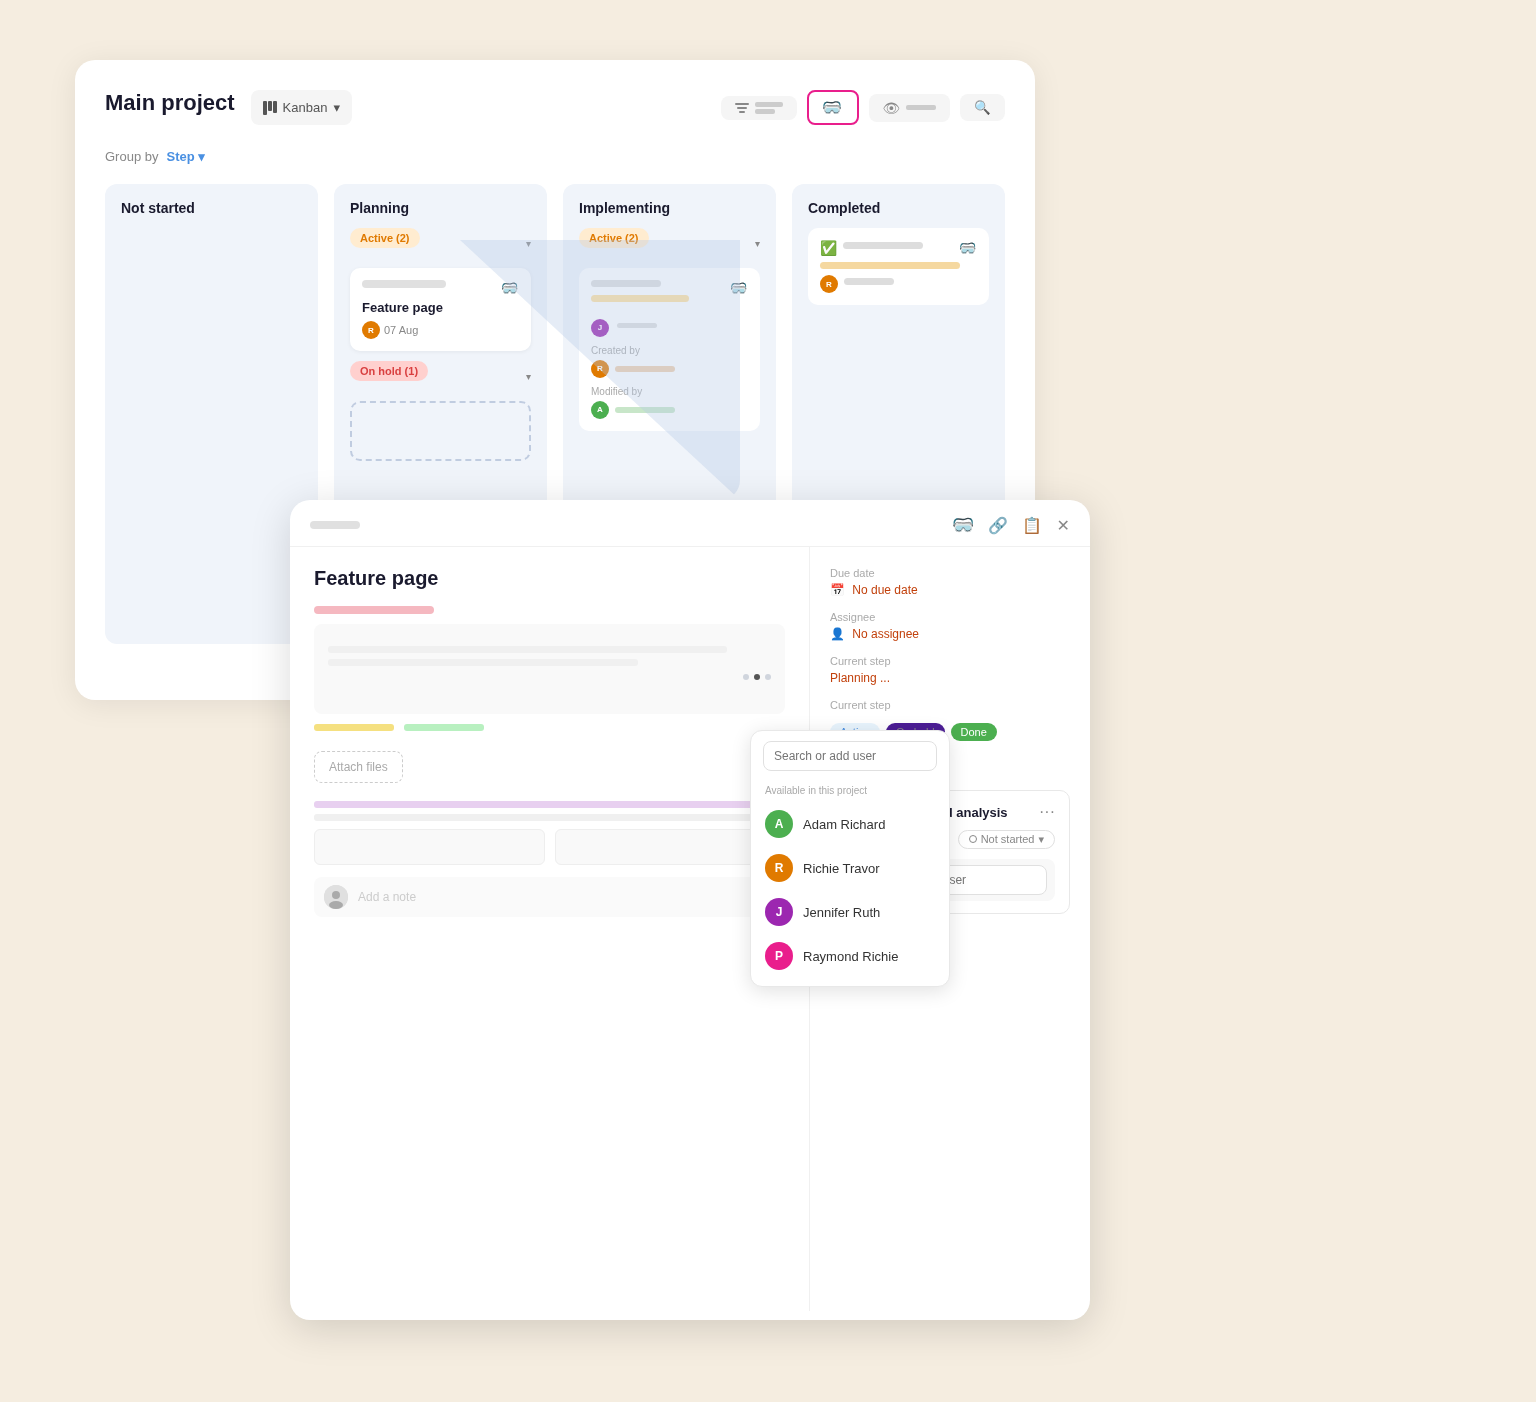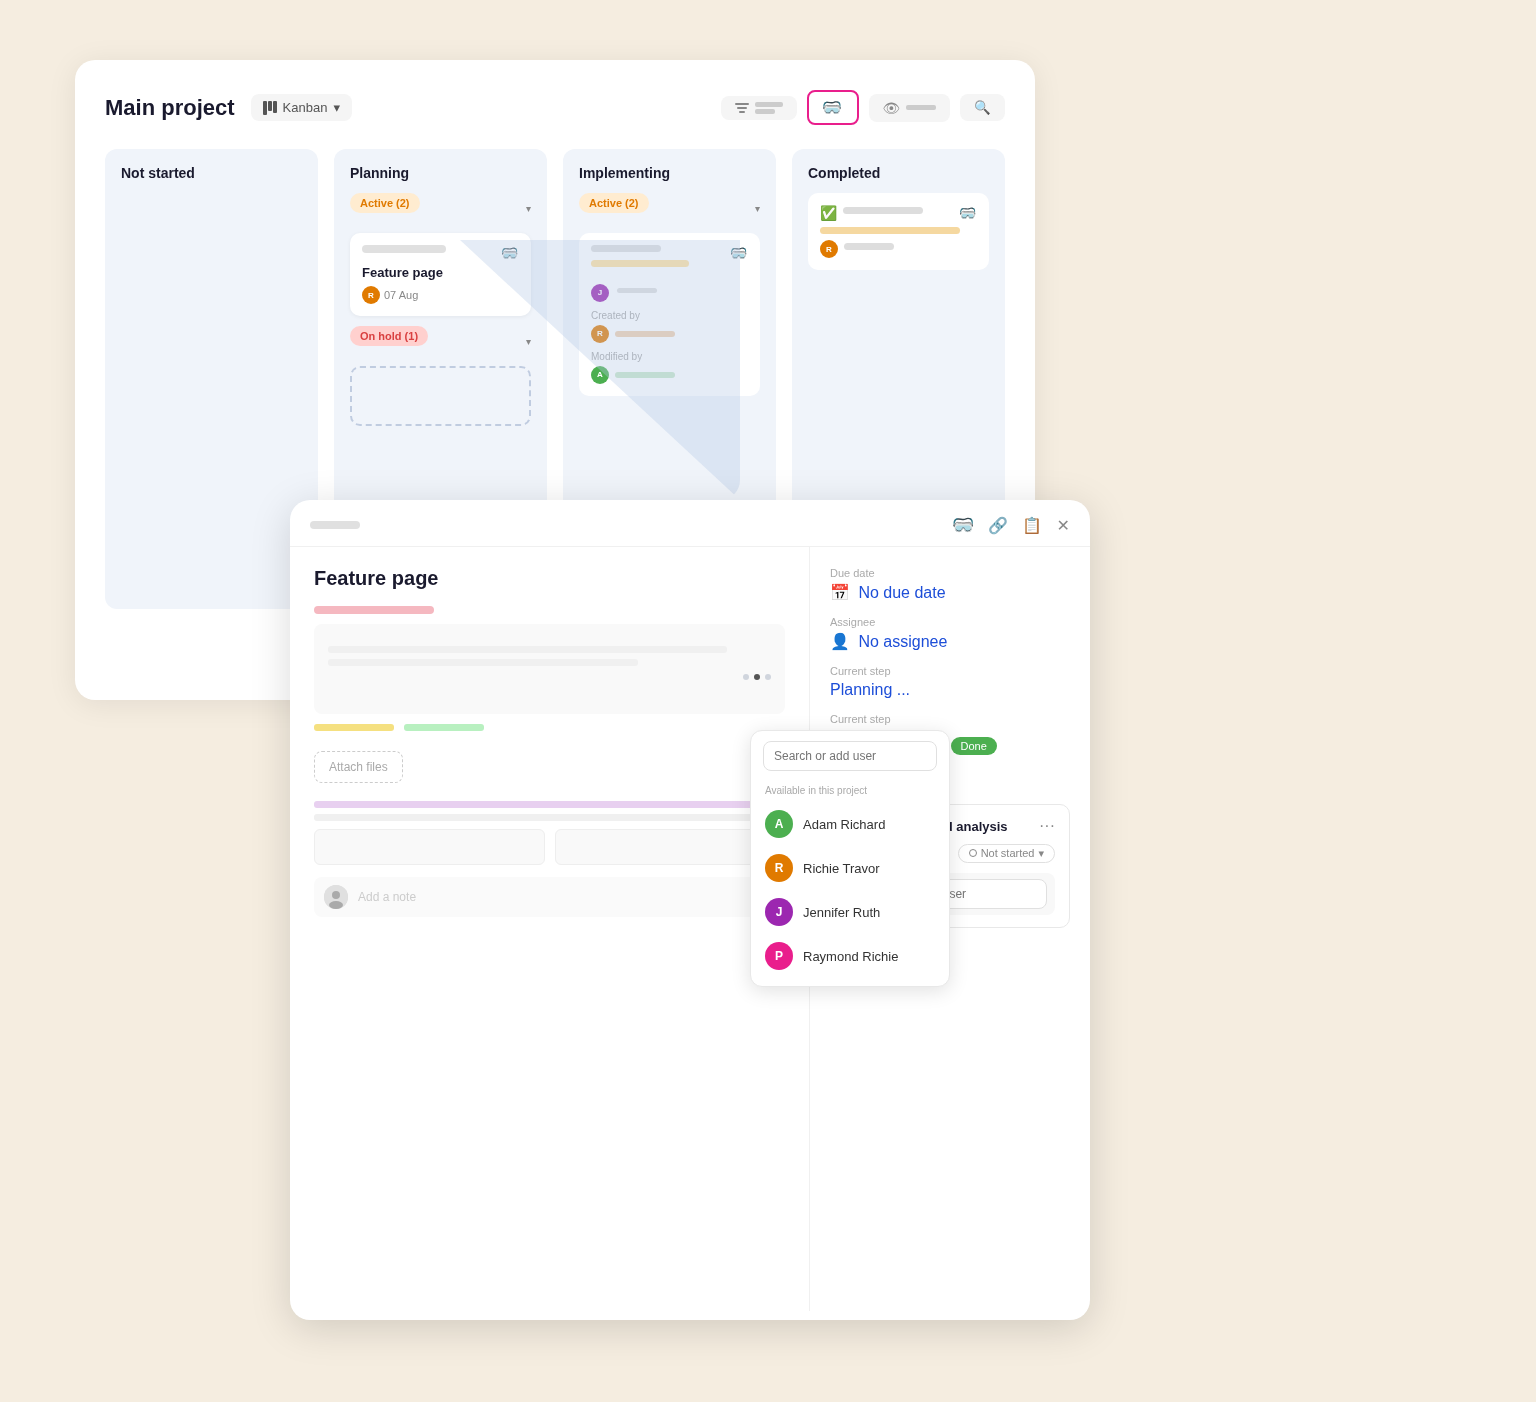--- a/index.html
+++ b/index.html
@@ -24,21 +24,20 @@
       height: 640px;
       background: white;
       border-radius: 20px;
       box-shadow: 0 4px 30px rgba(0,0,0,0.08);
       padding: 30px;
       z-index: 1;
     }
 
     .kanban-header {
       display: flex;
-      align-items: center;
       gap: 16px;
       margin-bottom: 24px;
     }
 
     .project-title {
       font-size: 22px;
       font-weight: 700;
       color: #1a1a2e;
     }
 
@@ -417,22 +416,22 @@
       margin-bottom: 14px;
     }
 
     .right-label {
       font-size: 11px;
       color: #aaa;
       margin-bottom: 4px;
     }
 
     .right-value {
-      font-size: 16px;
-      color: #1d4ed8;
+      font-size: 12px;
+      color: #c2410c;
     }
 
     .state-badges {
       display: flex;
       gap: 6px;
       margin-top: 12px;
     }
 
     .state-badge {
       padding: 3px 10px;
@@ -660,20 +659,26 @@
       <button class="toolbar-btn">
         <span style="font-size:14px;">👁</span>
         <span style="width:30px;height:5px;background:#ccc;border-radius:2px;display:inline-block;"></span>
       </button>
       <button class="search-btn">
         <span>🔍</span>
       </button>
     </div>
   </div>
 
+  <div class="group-by-bar">
+    <span>Group by</span>
+    <span class="group-by-step">
+      <span>Step</span> ▾
+    </span>
+  </div>
 
   <div class="kanban-columns">
 
     <div class="kanban-col">
       <div class="col-title">Not started</div>
     </div>
 
     <div class="kanban-col">
       <div class="col-title">Planning</div>
       <div class="status-badge-row">

